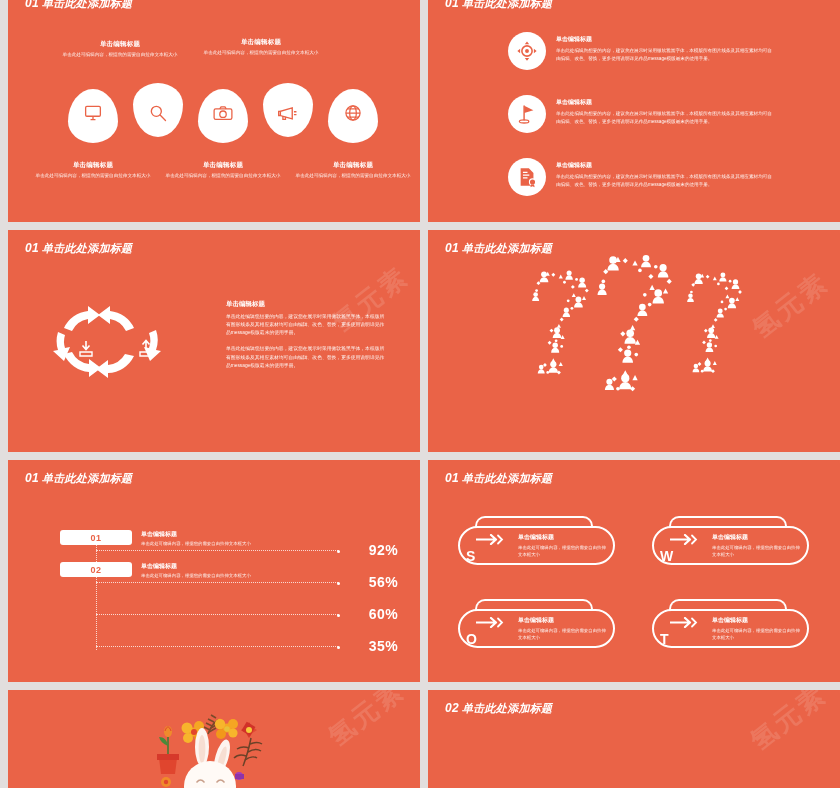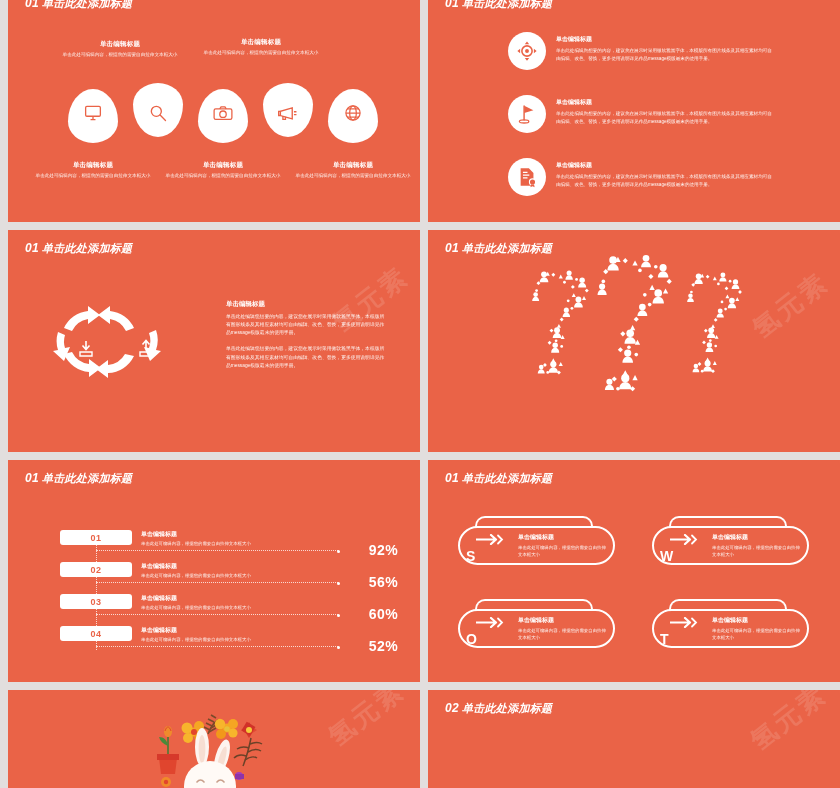--- a/index.html
+++ b/index.html
@@ -367,39 +367,25 @@
     <div class="nrow" style="top:102px;">
       <div class="pill">02</div>
       <div class="nrtxt">
         <div class="h">单击编辑标题</div>
         <div class="b">单击此处可编辑内容，根据您的需要自由拉伸文本框大小</div>
       </div>
     </div>
     <div class="dotline" style="top:122px;width:242px;"></div>
     <div class="pct" style="top:114px;">56%</div>
 
-    <div class="nrow" style="top:134px;">
-      <div class="pill">03</div>
-      <div class="nrtxt">
-        <div class="h">单击编辑标题</div>
-        <div class="b">单击此处可编辑内容，根据您的需要自由拉伸文本框大小</div>
-      </div>
-    </div>
     <div class="dotline" style="top:154px;width:242px;"></div>
     <div class="pct" style="top:146px;text-align:center;">60%</div>
 
-    <div class="nrow" style="top:166px;">
-      <div class="pill">04</div>
-      <div class="nrtxt">
-        <div class="h">单击编辑标题</div>
-        <div class="b">单击此处可编辑内容，根据您的需要自由拉伸文本框大小</div>
-      </div>
-    </div>
     <div class="dotline" style="top:186px;width:242px;"></div>
-    <div class="pct" style="top:178px;">52%</div>
+    <div class="pct" style="top:178px;">35%</div>
   </div>
 
   <div class="slide">
     <div class="slide-title">
       <span class="num">01</span><span>单击此处添加标题</span>
     </div>
 
     <div class="swot" style="left:22px;top:56px;">
       <div class="tail"></div>
       <div class="shell"></div>

